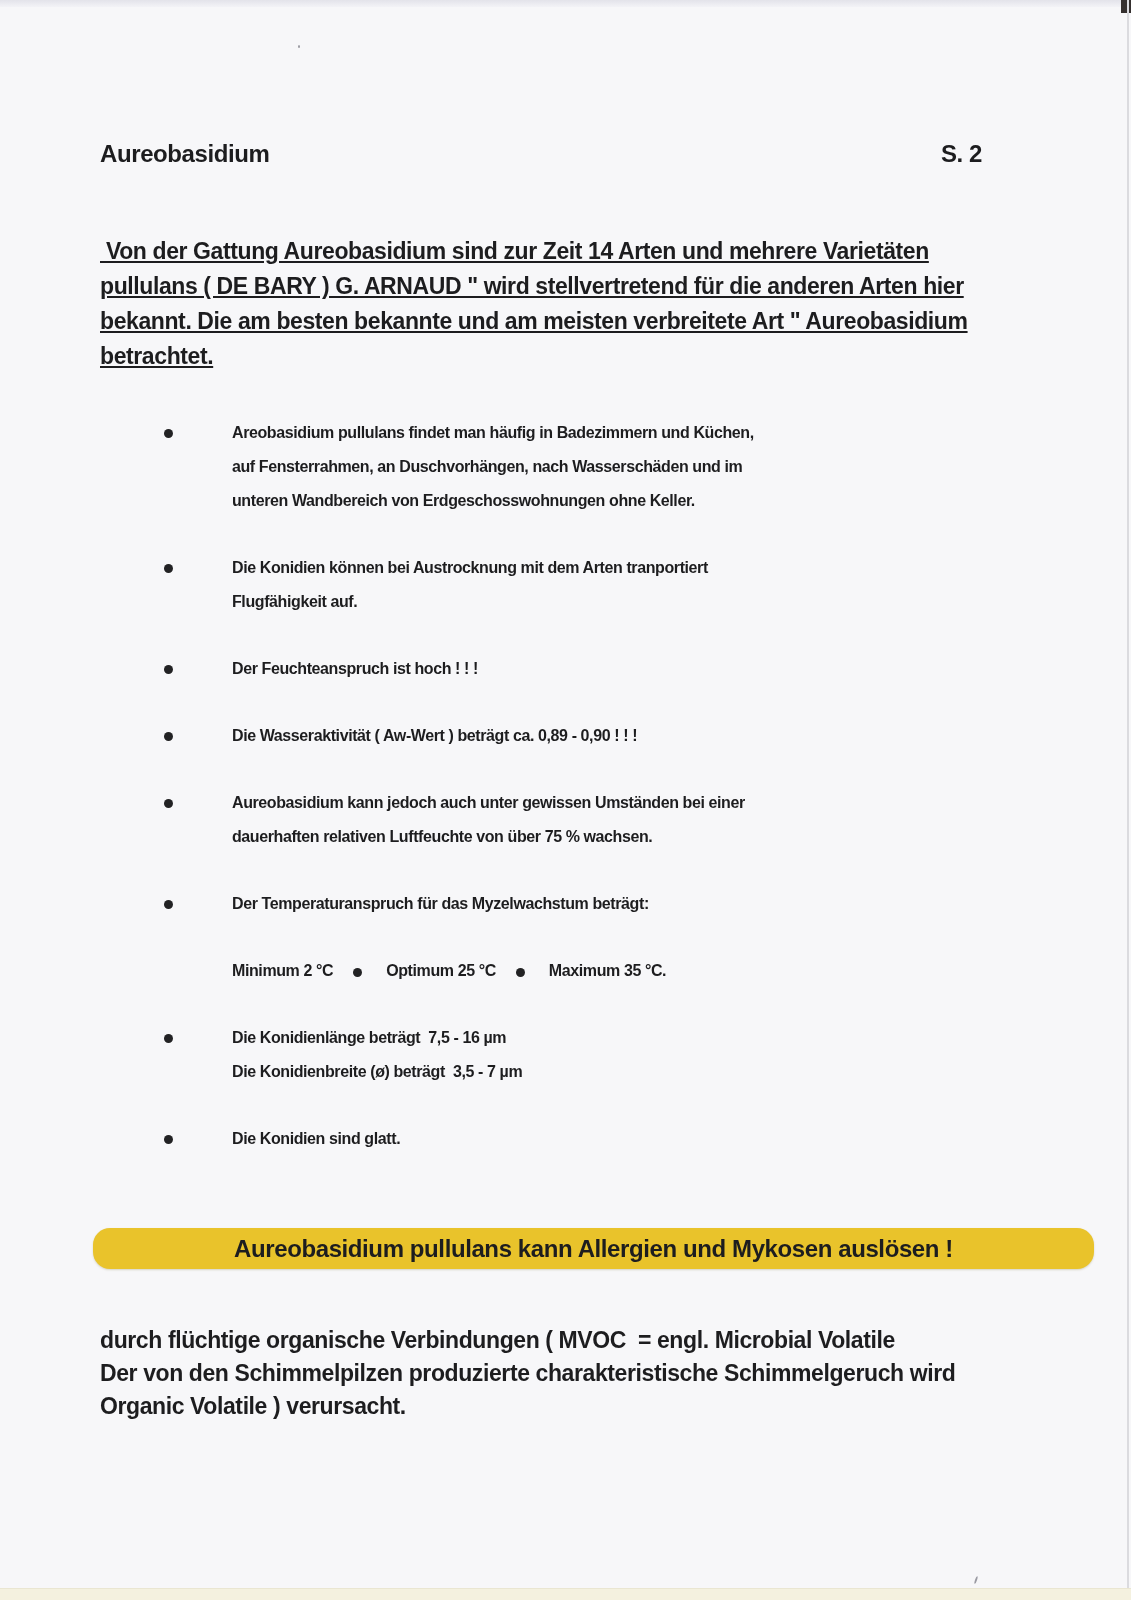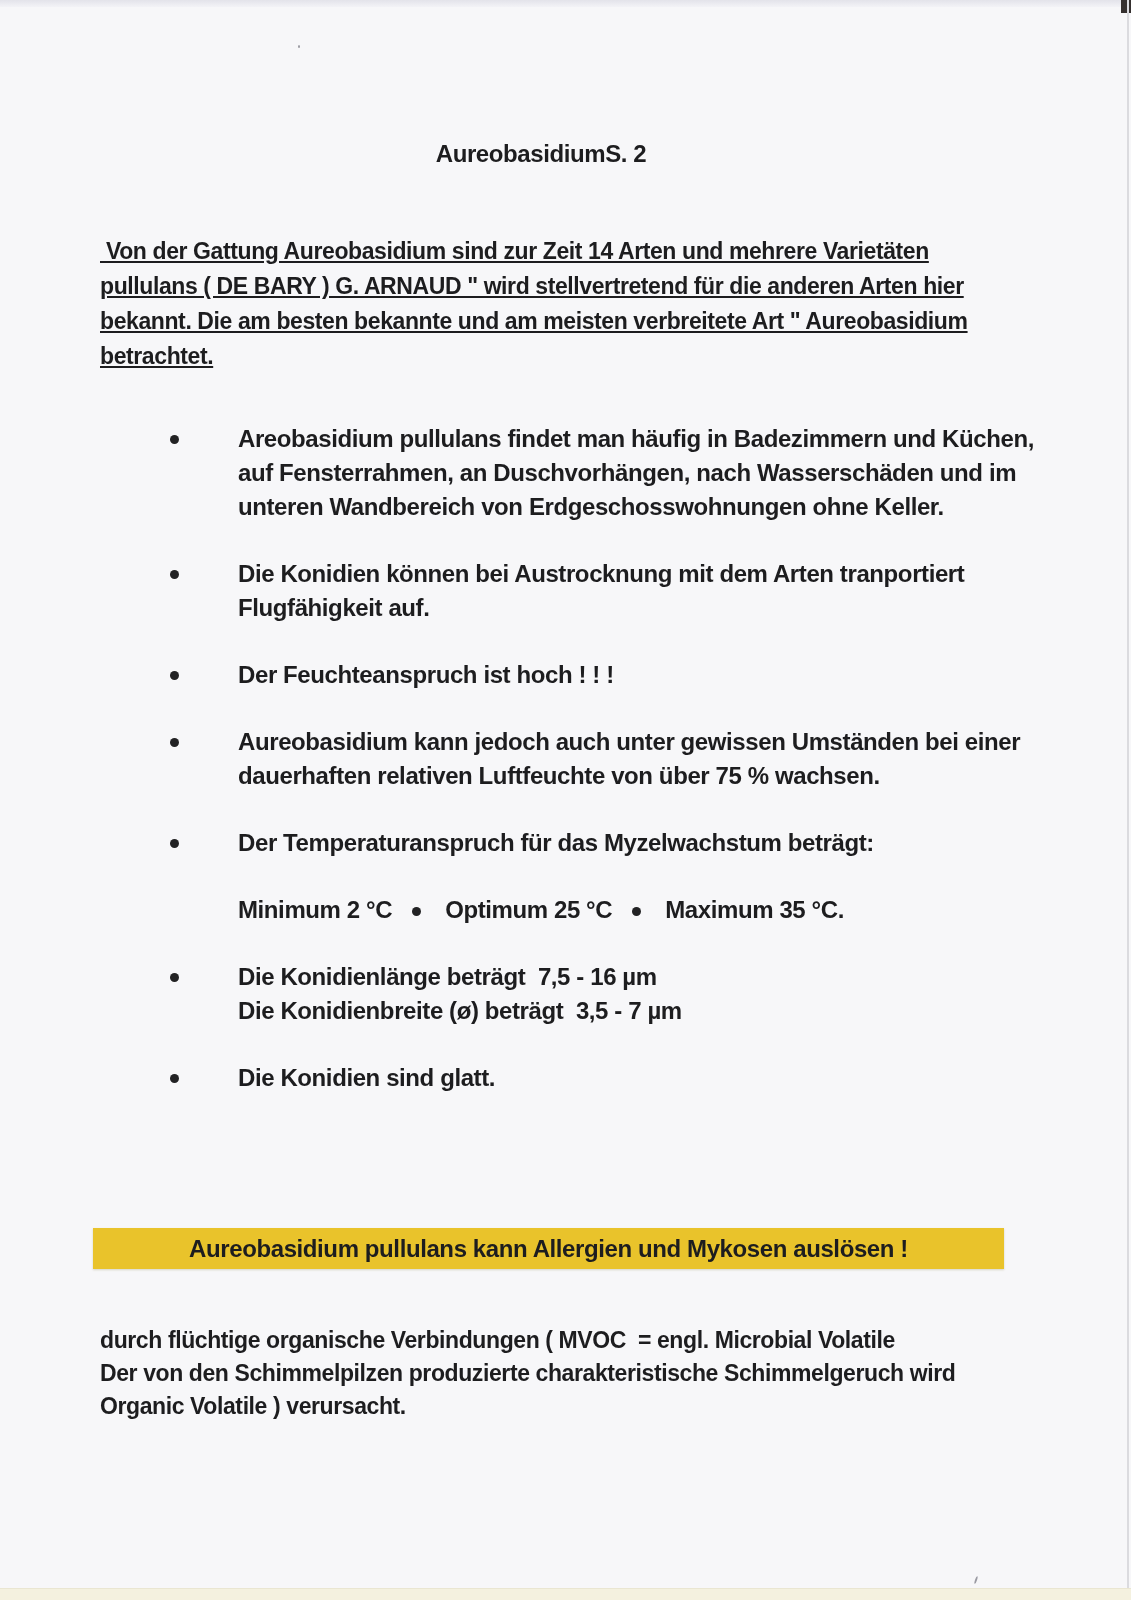--- a/index.html
+++ b/index.html
@@ -21,46 +21,47 @@
   .scan-right-line{position:absolute;top:0;right:2px;width:2px;height:100%;
     background:#dbdbdf;}
   .scan-bottom{position:absolute;bottom:0;left:0;right:0;height:11px;
     background:#f4f1df;border-top:1px solid #eae6d2;}
   .scan-speck{position:absolute;background:#9a9aa2;border-radius:50%;}
 
   .txt{white-space:pre;letter-spacing:-0.4px;}
 
   .header-row{
     position:absolute;top:139px;left:100px;right:149px;
-    display:flex;justify-content:center;
+    display:flex;justify-content:space-between;
     font-size:24px;line-height:30px;
   }
   .intro{
     position:absolute;top:234px;left:100px;
     font-size:23px;line-height:35px;text-decoration:underline;
   }
   .bullet-list{
     position:absolute;top:404px;left:100px;right:60px;
-    list-style:none;margin:18px;padding:0;
-    font-size:24px;line-height:34px;
+    list-style:none;margin:12px;padding:0;
+    font-size:16px;line-height:34px;
   }
   .bullet-item{display:flex;margin:0 0 33px 0;}
   .bullet-cell{width:120px;flex:0 0 120px;padding-left:52px;box-sizing:border-box;}
   .bullet-glyph{display:block;width:9px;height:9px;border-radius:50%;
     background:#222224;margin-top:13px;}
   .bullet-body{flex:1;}
   .temp-row{display:flex;align-items:center;}
   .temp-sep{display:inline-block;width:9px;height:9px;border-radius:50%;
     background:#222224;margin:3px 24px 0 20px;}
 
   .highlight-bar{
-    position:absolute;top:1228px;left:93px;width:911px;height:41px;
+    position:absolute;top:1228px;left:93px;width:1001px;height:41px;
     display:flex;align-items:center;justify-content:center;
     font-size:24px;
     box-shadow:0 1px 2px rgba(120,110,40,0.25);
+    border-radius:17px;
   }
   .closing{
     position:absolute;top:1324px;left:100px;
     font-size:23px;line-height:33px;
   }
 </style>
 </head>
 <body style="background: rgb(247, 247, 249); color: rgb(29, 29, 31);">
 
 <div class="page">
@@ -110,20 +111,28 @@
         </span>
         <span class="bullet-body">
           <div class="txt">Der Feuchteanspruch ist hoch ! ! !</div>
         </span>
       </li>
       <li class="bullet-item">
         <span class="bullet-cell">
           <span class="bullet-glyph"></span>
         </span>
         <span class="bullet-body">
+          <div class="txt">Die Wasseraktivität ( Aw-Wert ) beträgt ca. 0,89 - 0,90 ! ! !</div>
+        </span>
+      </li>
+      <li class="bullet-item">
+        <span class="bullet-cell">
+          <span class="bullet-glyph"></span>
+        </span>
+        <span class="bullet-body">
           <div class="txt">Aureobasidium kann jedoch auch unter gewissen Umständen bei einer</div>
           <div class="txt">dauerhaften relativen Luftfeuchte von über 75 % wachsen.</div>
         </span>
       </li>
       <li class="bullet-item">
         <span class="bullet-cell">
           <span class="bullet-glyph"></span>
         </span>
         <span class="bullet-body">
           <div class="txt">Der Temperaturanspruch für das Myzelwachstum beträgt:</div>

